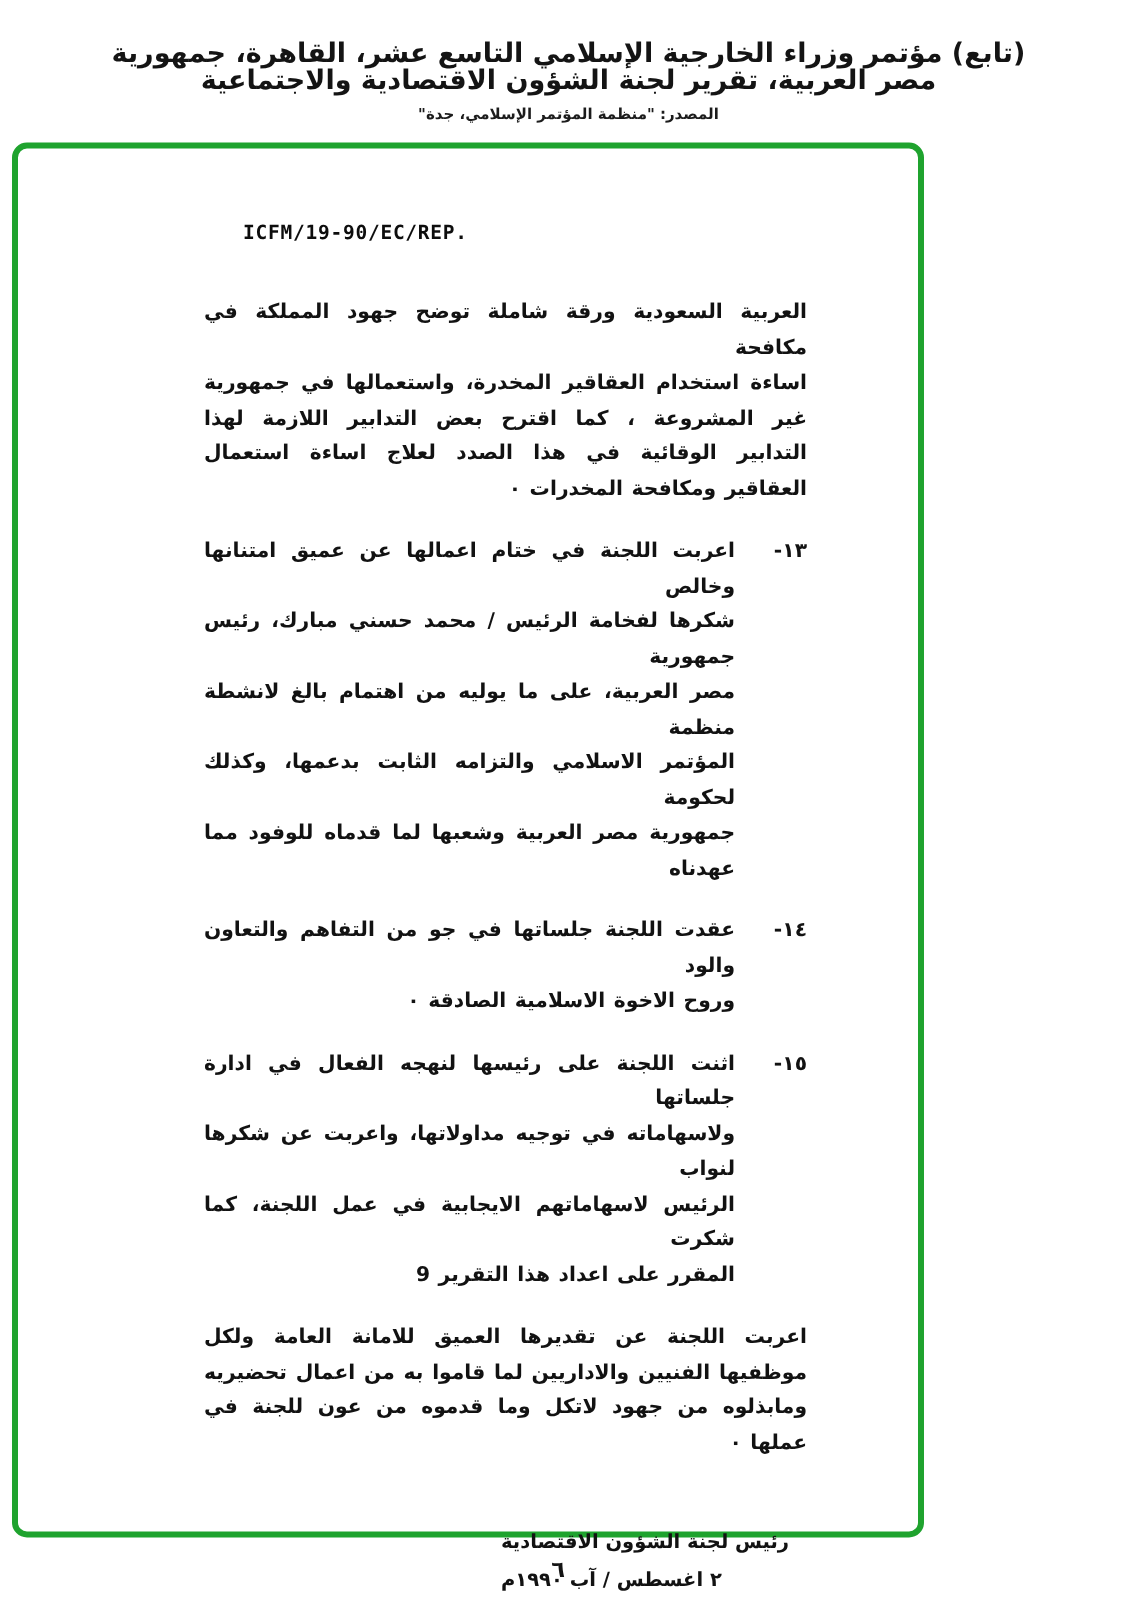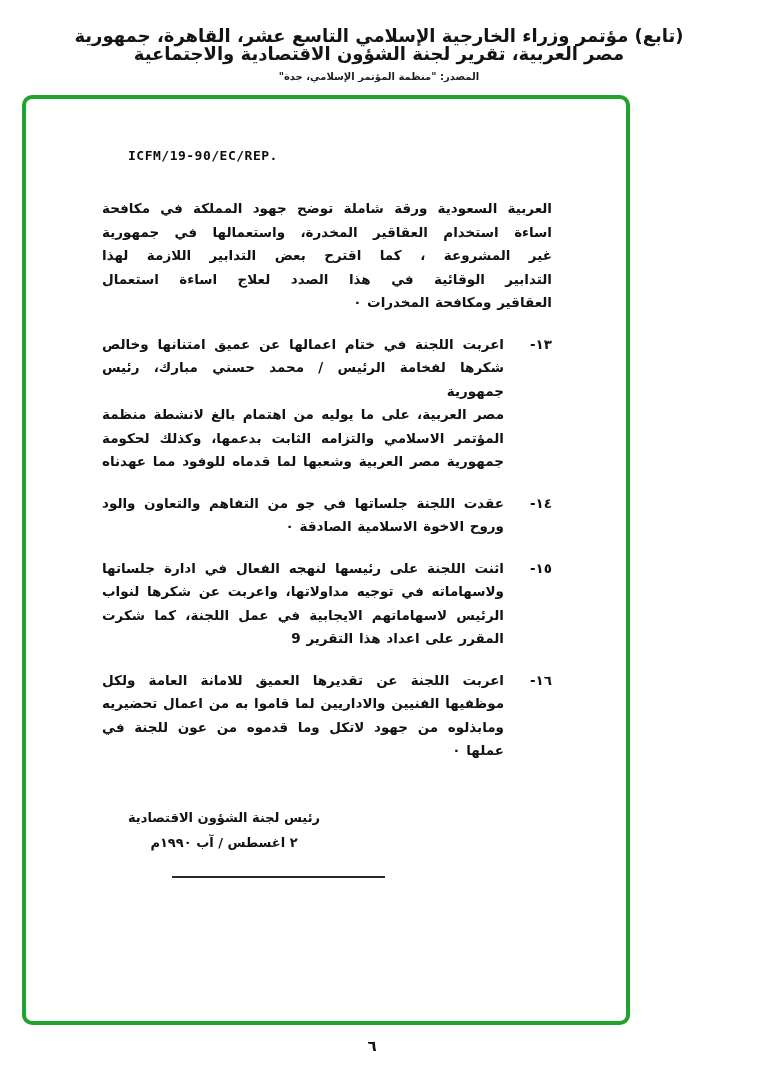--- a/index.html
+++ b/index.html
@@ -6,25 +6,26 @@
   html, body { width: 758px; height: 1078px; background: #ffffff; overflow: hidden; }
   body { font-family: "DejaVu Sans", sans-serif; color: #141414; position: relative; }
 
   
   .page-header { padding-top: 27px; text-align: center; direction: rtl; }
   .page-header .hline1 { font-size: 18px; font-weight: 700; letter-spacing: 0; line-height: 18px; padding: 0 60px; }
   .page-header .hline2 { font-size: 10px; font-weight: 700; margin-top: 8px; color: #1c1c1c; }
 
   
   .doc-frame {
-    position: absolute; left: 22px; top: 95px;
+    position: absolute; left: 8px; top: 95px;
     width: 608px; height: 930px;
     border: 4px solid var(--green, #1fa32e);
     border-radius: 10px;
     background: #ffffff;
+    padding-left: 48px;
   }
   .doc-content {
     direction: rtl;
     padding: 49px 74px 0 76px;
     font-size: 13.5px; font-weight: 700; color: #121212;
   }
   .doc-ref {
     direction: ltr; text-align: left;
     font-family: "DejaVu Sans Mono", monospace;
     font-size: 13px; font-weight: 700; letter-spacing: 0.5px;
@@ -37,22 +38,22 @@
     word-spacing: 1px;
   }
   .line.last { text-align-last: right; }
   .line.indent { text-indent: 34px; }
 
   .item-row { display: flex; margin-bottom: 18px; }
   .item-num { flex: none; width: 48px; line-height: 23.5px; }
   .item-text { flex: 1; min-width: 0; }
 
   .signature {
-    margin-top: 42px; margin-right: 226px; width: 204px;
-    text-align: center; line-height: 25px; font-size: 13px;
+    margin-top: 42px; width: 204px;
+    text-align: left; line-height: 25px; font-size: 13px;
   }
   .sig-underline {
     width: 213px; margin-right: 167px; margin-top: 21px;
     border-bottom: 2px solid #2a2a2a; height: 0;
   }
   .page-number {
     position: absolute; top: 1037px; left: 0; width: 744px;
     text-align: center; font-size: 15px; font-weight: 700;
   }
 </style>
@@ -97,21 +98,20 @@
         <div class="item-row">
           <div class="item-num">١٥-</div>
           <div class="item-text">
             <div class="line">اثنت اللجنة على رئيسها لنهجه الفعال في ادارة جلساتها</div>
             <div class="line">ولاسهاماته في توجيه مداولاتها، واعربت عن شكرها لنواب</div>
             <div class="line">الرئيس لاسهاماتهم الايجابية في عمل اللجنة، كما شكرت</div>
             <div class="line last">المقرر على اعداد هذا التقرير 9</div>
           </div>
         </div>
         <div class="item-row">
-          <div class="item-num">١٦-</div>
           <div class="item-text">
             <div class="line">اعربت اللجنة عن تقديرها العميق للامانة العامة ولكل</div>
             <div class="line">موظفيها الفنيين والاداريين لما قاموا به من اعمال تحضيريه</div>
             <div class="line last">ومابذلوه من جهود لاتكل وما قدموه من عون للجنة في عملها ٠</div>
           </div>
         </div>
       </div>
     <div class="signature">
       <div>رئيس لجنة الشؤون الاقتصادية</div>
       <div>٢ اغسطس / آب ١٩٩٠م</div>

